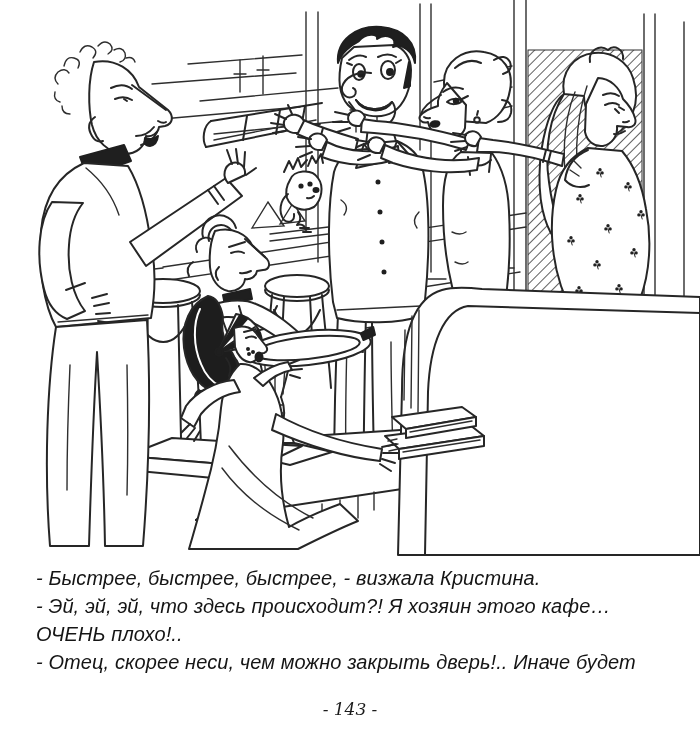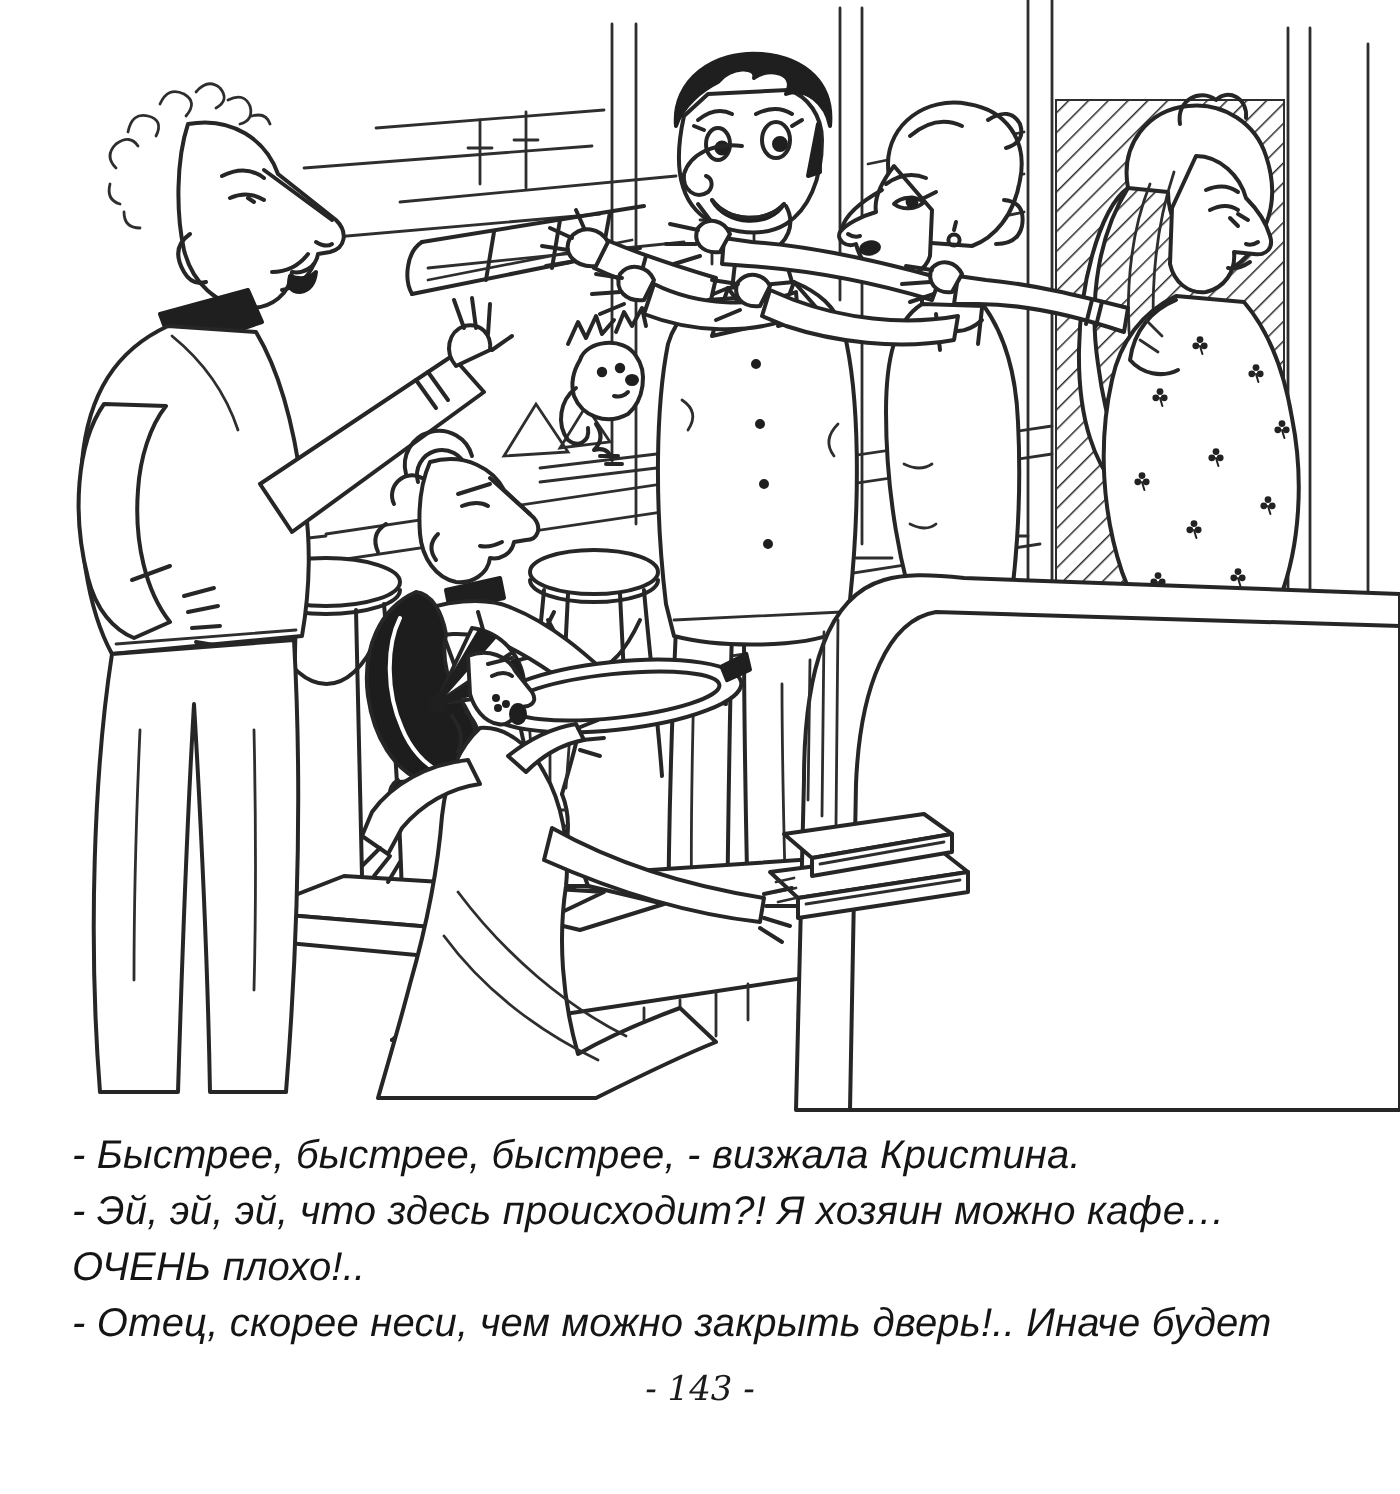--- a/index.html
+++ b/index.html
@@ -14,21 +14,21 @@
   .dialogue{
     padding:8px 40px 0 36px;
     font-style:italic;
     font-size:20px;
     line-height:28px;
     color:#151515;
     letter-spacing:.1px;
   }
   .dialogue .line{white-space:nowrap;}
   .footer{
-    margin-top:9px;
+    margin-top:23px;
     text-align:center;
     font-family:"DejaVu Serif",serif;
     font-style:italic;
     font-size:17px;
     color:#1b1b1b;
   }
   svg .ink{stroke:#262626;fill:none;stroke-width:2;stroke-linecap:round;stroke-linejoin:round;}
   svg .thin{stroke:#2e2e2e;fill:none;stroke-width:1.4;stroke-linecap:round;}
   svg .wfill{fill:#ffffff;}
   svg .dfill{fill:#1f1f1f;stroke:#1f1f1f;}
@@ -430,19 +430,19 @@
       <path class="wfill" d="M276,414 C308,432 344,443 382,449 L380,461 C344,457 308,446 272,430 Z"></path>
       <path d="M382,447 l14,-3"></path>
         <path d="M383,453 l15,0"></path>
         <path d="M382,459 l13,4"></path>
         <path d="M380,464 l11,7"></path>
     </g>
   </svg>
 
   <div class="dialogue">
     <div class="line">- Быстрее, быстрее, быстрее, - визжала Кристина.</div>
-    <div class="line">- Эй, эй, эй, что здесь происходит?! Я хозяин можно кафе…</div>
+    <div class="line">- Эй, эй, эй, что здесь происходит?! Я хозяин этого кафе…</div>
     <div class="line">ОЧЕНЬ плохо!..</div>
     <div class="line">- Отец, скорее неси, чем можно закрыть дверь!.. Иначе будет</div>
   </div>
 
   <div class="footer">- 143 -</div>
 </div>
 
 </body></html>

